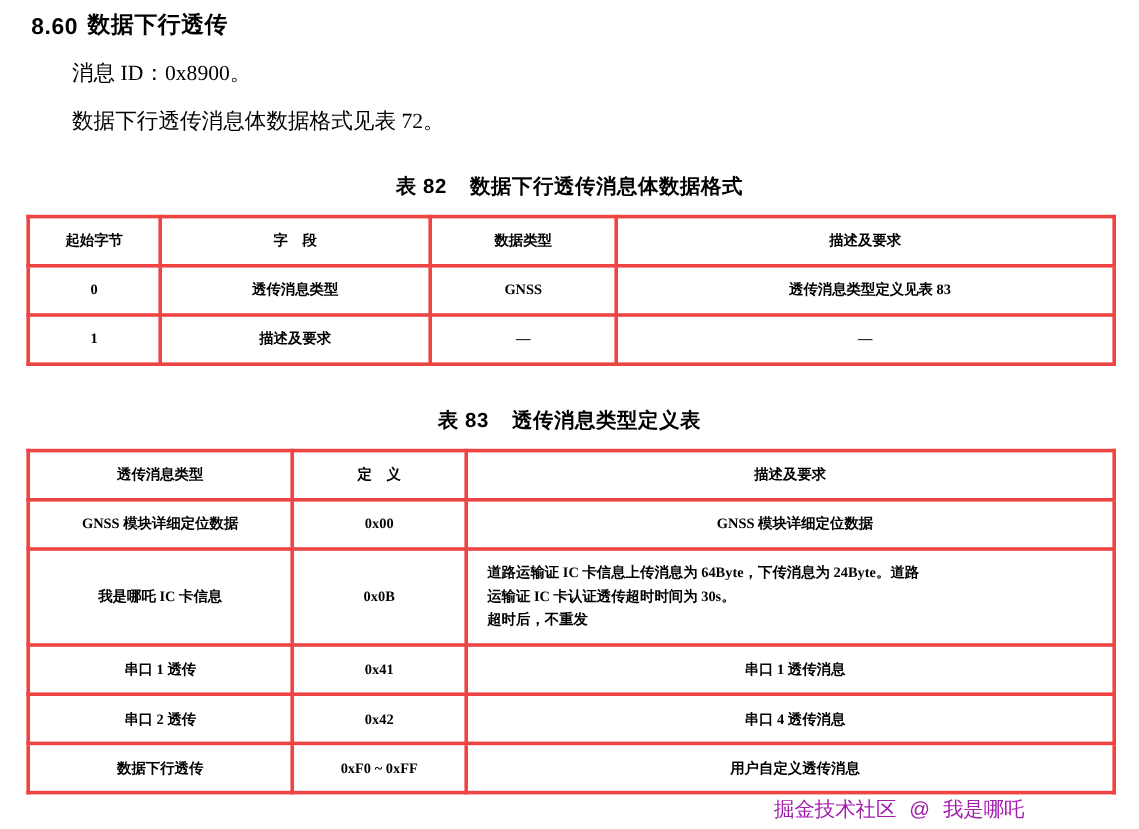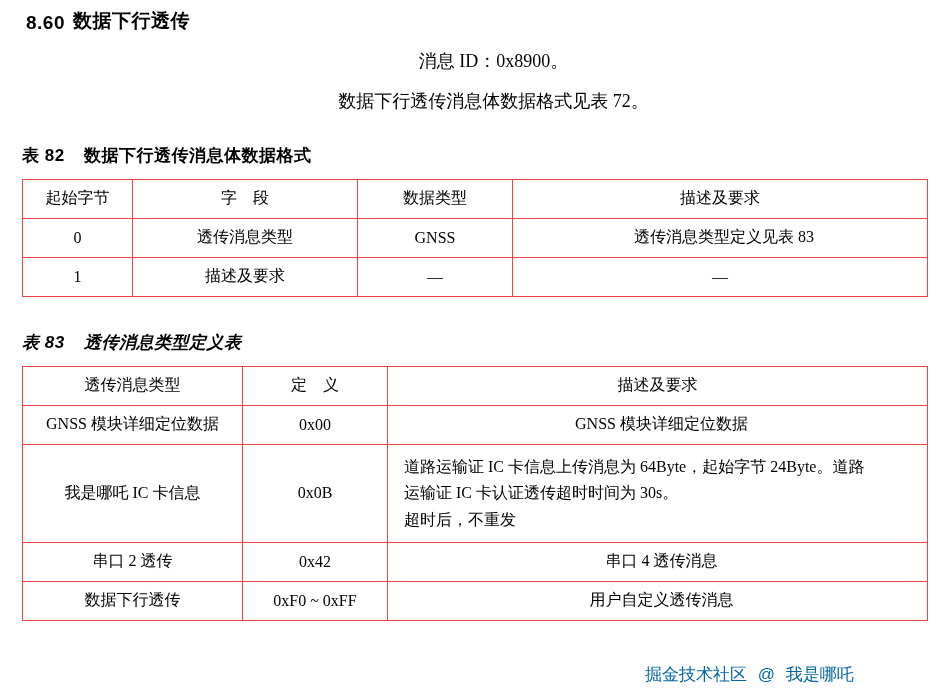--- a/index.html
+++ b/index.html
@@ -38,46 +38,46 @@
   .section-num { font-size: 19px; }
   .section-title { font-size: 19px; }
 
   
   .para {
     font-size: 18px;
     line-height: 1.55;
     margin-left: 38px;
     margin-top: 14px;
     white-space: nowrap;
+  }
+  .para.second { margin-top: 12px; }
+
+  
+  .table-caption {
     text-align: center;
-  }
-  .para.second { margin-top: 12px; }
-
-  
-  .table-caption {
     font-family: "Liberation Sans", "DejaVu Sans", sans-serif;
     font-weight: bold;
     font-size: 17px;
     letter-spacing: 0.5px;
   }
   .caption-1 { margin-top: 28px; }
-  .caption-2 { margin-top: 34px; font-style: italic; }
+  .caption-2 { margin-top: 34px; }
   .caption-num { margin-right: 14px; }
 
   
   table {
     border-collapse: collapse;
     width: 905px;
     margin: 12px auto 0 auto;
     table-layout: fixed;
   }
   table td, table th {
-    border: 1px solid #ef4444;
-    font-size: 16px;
-    font-weight: normal;
+    border: 3px solid #ef4444;
+    font-size: 12px;
+    font-weight: bold;
     padding: 6px 8px;
     vertical-align: middle;
   }
   .t1 td { height: 26px; }
   .t1 .hdr td { height: 26px; }
   .center { text-align: center; }
   .left { text-align: center; padding-left: 16px; }
 
   
   .t1 col.c1 { width: 110px; }
@@ -98,21 +98,21 @@
   }
   .cell-multiline div { white-space: nowrap; }
 
   
   .watermark {
     position: absolute;
     left: 645px;
     top: 655px;
     font-family: "Liberation Sans", "DejaVu Sans", sans-serif;
     font-size: 17px;
-    color: #0369a1;
+    color: #a21caf;
     white-space: nowrap;
     pointer-events: none;
   }
   .watermark .wm-at { margin: 0 6px; }
 </style>
 </head>
 <body>
 
 <div class="page">
 
@@ -179,26 +179,31 @@
       <tr>
         <td class="center">GNSS 模块详细定位数据</td>
         <td class="center">0x00</td>
         <td class="left">GNSS 模块详细定位数据</td>
       </tr>
 
       <tr>
         <td class="center">我是哪吒 IC 卡信息</td>
         <td class="center">0x0B</td>
         <td class="cell-multiline">
-          <div>道路运输证 IC 卡信息上传消息为 64Byte，起始字节 24Byte。道路</div>
+          <div>道路运输证 IC 卡信息上传消息为 64Byte，下传消息为 24Byte。道路</div>
           <div>运输证 IC 卡认证透传超时时间为 30s。</div>
           <div>超时后，不重发</div>
         </td>
       </tr>
 
+      <tr>
+        <td class="center">串口 1 透传</td>
+        <td class="center">0x41</td>
+        <td class="left">串口 1 透传消息</td>
+      </tr>
 
       <tr>
         <td class="center">串口 2 透传</td>
         <td class="center">0x42</td>
         <td class="left">串口 4 透传消息</td>
       </tr>
 
       <tr>
         <td class="center">数据下行透传</td>
         <td class="center">0xF0 ~ 0xFF</td>

